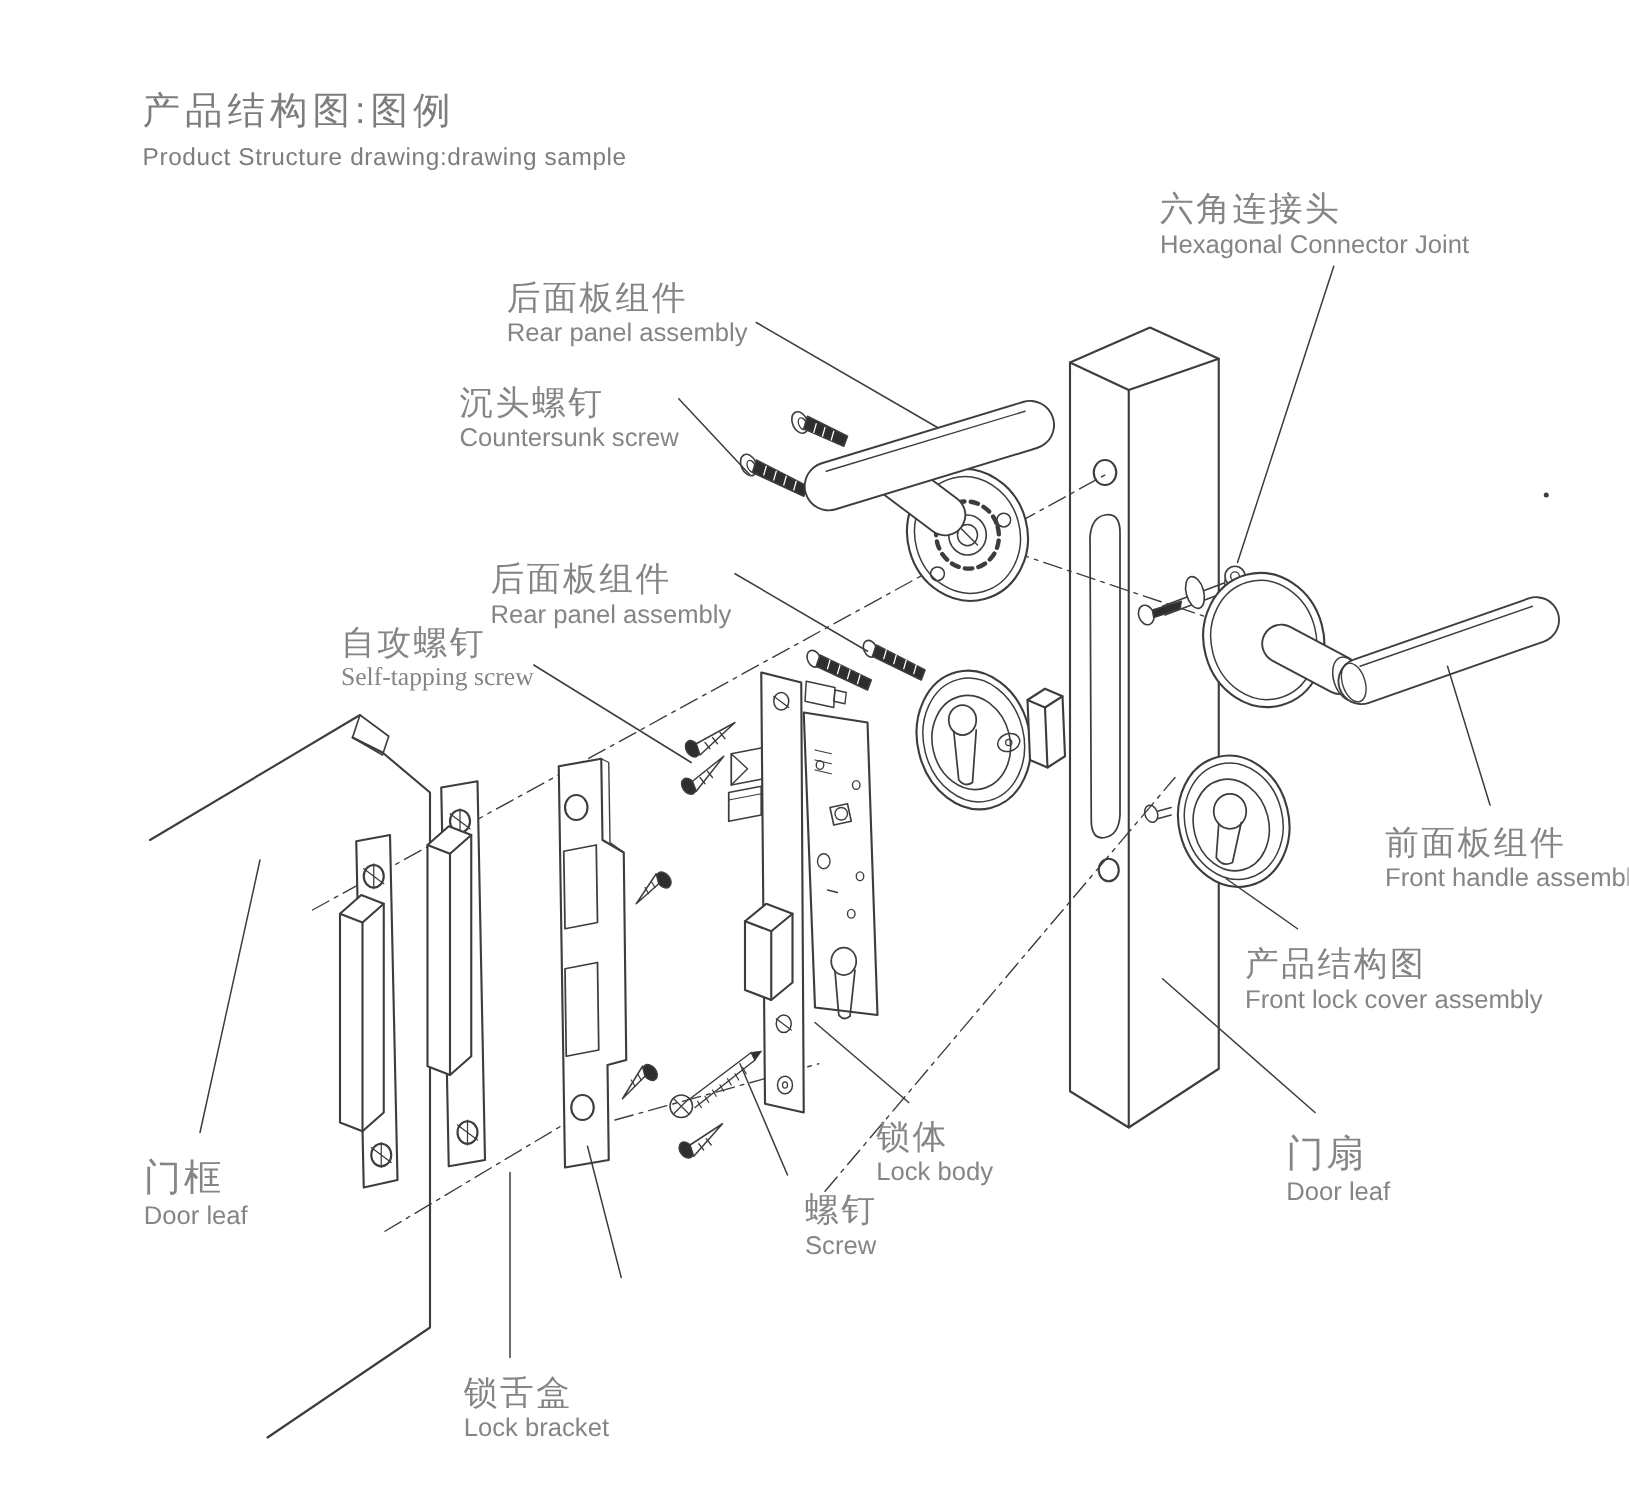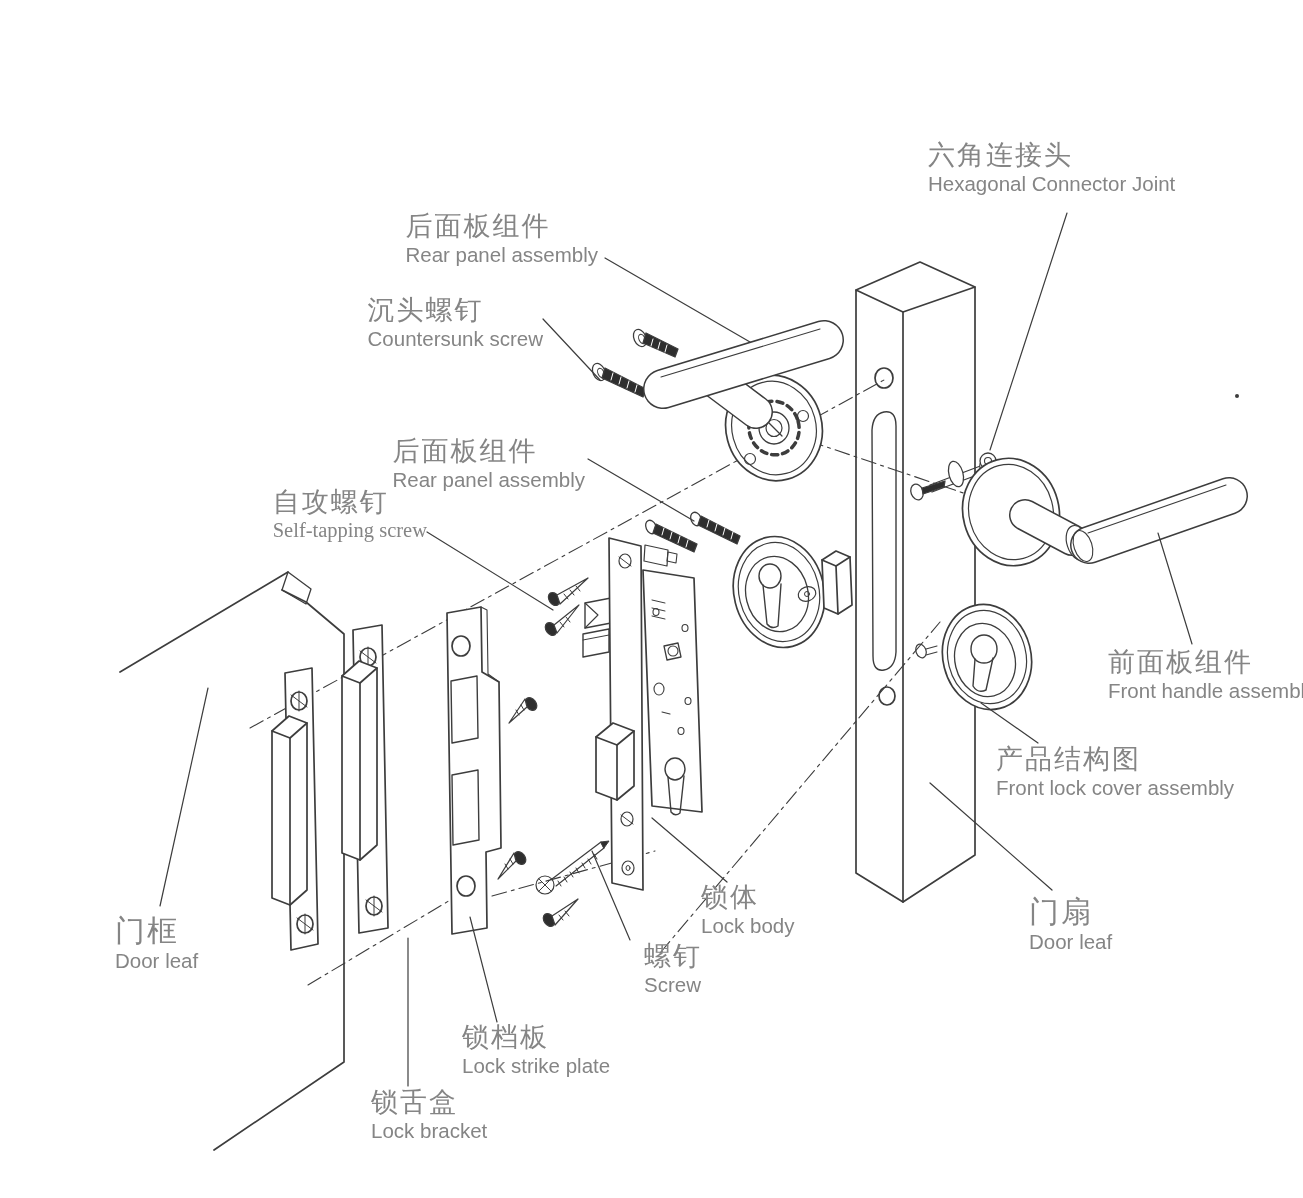--- a/index.html
+++ b/index.html
@@ -1,19 +1,19 @@
 <!DOCTYPE html>
 <html><head>
 <meta charset="utf-8">
 <style>
   html,body{margin:0;padding:0;background:#ffffff;}
   #canvas{position:relative;width:1303px;height:1198px;background:#ffffff;overflow:hidden;
           font-family:"Liberation Sans","DejaVu Sans",sans-serif;}
   #drawing{position:absolute;left:0;top:0;}
-  .callout{position:absolute;color:#858585;line-height:1.06;white-space:nowrap;}
+  .callout{position:absolute;color:#858585;line-height:1.06;white-space:nowrap;margin-top:12px;}
   .callout .zh{display:block;font-size:27px;letter-spacing:2px;}
   .callout .en{display:block;font-size:20.5px;margin-top:3px;}
   .r{text-align:left;}
   #title{position:absolute;left:114px;top:68px;color:#7d7d7d;white-space:nowrap;}
   #title .zh{display:block;font-size:30px;letter-spacing:4px;}
   #title .en{display:block;font-size:19.5px;margin-top:6px;letter-spacing:.5px;}
   .big .zh{font-size:30px;}
   
   #co-hex{left:928px;top:141px;}
   #co-rear1{right:705px;top:212px;}
@@ -263,20 +263,24 @@
       <path d="M652,818 L727,882"></path>
       <path d="M592,851 L630,940"></path>
       <path d="M470,917 L497,1022"></path>
       <path d="M408,938 L408,1086"></path>
       <path d="M208,688 L160,906"></path>
       <path d="M930,783 L1052,890"></path>
     </g>
   </g>
 </svg>
 
+<div id="title">
+  <span class="zh">产品结构图:图例</span>
+  <span class="en">Product Structure drawing:drawing sample</span>
+</div>
 
 <div class="callout" id="co-hex">
   <span class="zh">六角连接头</span>
   <span class="en">Hexagonal Connector Joint</span>
 </div>
 
 <div class="callout r" id="co-rear1">
   <span class="zh">后面板组件</span>
   <span class="en">Rear panel assembly</span>
 </div>
@@ -309,24 +313,20 @@
 <div class="callout" id="co-lockbody">
   <span class="zh">锁体</span>
   <span class="en">Lock body</span>
 </div>
 
 <div class="callout" id="co-screw">
   <span class="zh">螺钉</span>
   <span class="en">Screw</span>
 </div>
 
-<div class="callout" id="co-strike">
-  <span class="zh">锁档板</span>
-  <span class="en">Lock strike plate</span>
-</div>
 
 <div class="callout" id="co-bracket">
   <span class="zh">锁舌盒</span>
   <span class="en">Lock bracket</span>
 </div>
 
 <div class="callout big" id="co-doorframe">
   <span class="zh">门框</span>
   <span class="en">Door leaf</span>
 </div>

